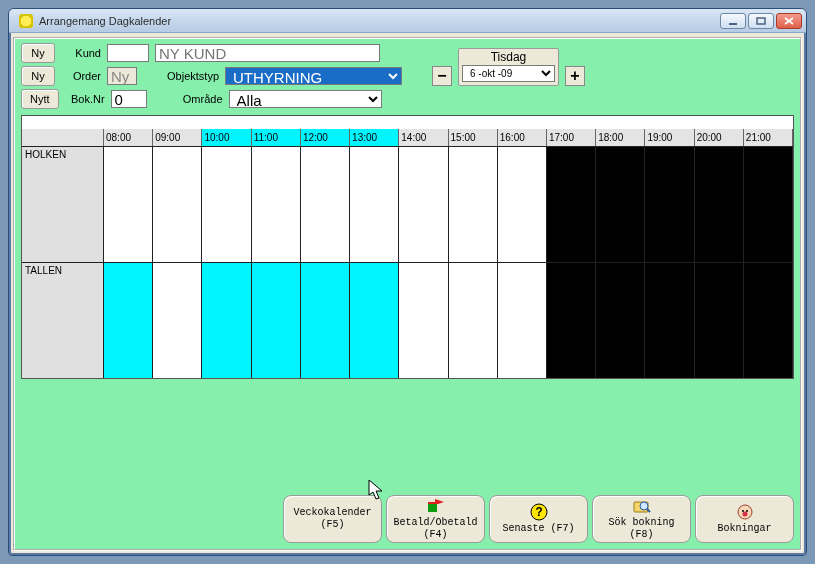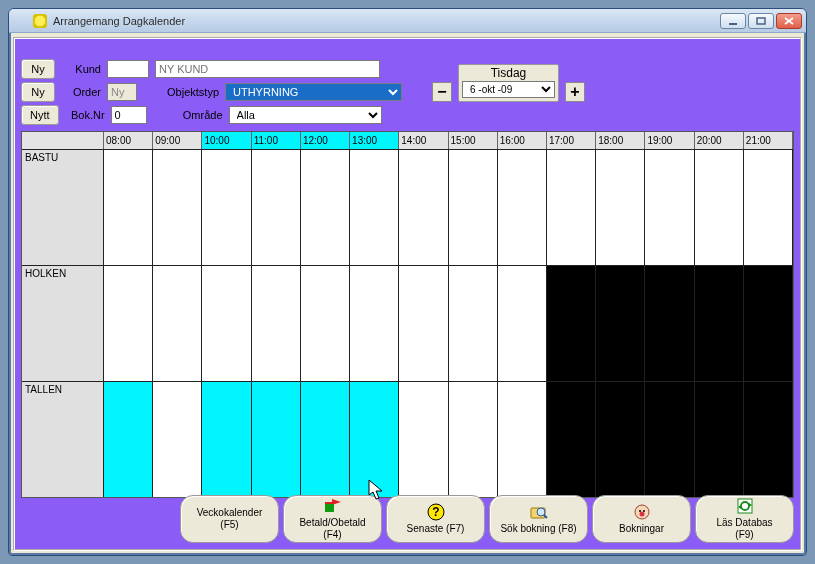--- a/index.html
+++ b/index.html
@@ -21,21 +21,21 @@
     border-radius: 6px 6px 4px 4px;
     box-shadow: 0 0 0 2px #5a7aa5 inset;
   }
   .titlebar {
     height: 24px;
     background: linear-gradient(#dbe7f3,#c8d9ee 45%,#b6cce4);
     border-bottom: 1px solid #8aa7c7;
     border-radius: 5px 5px 0 0;
     display: flex;
     align-items: center;
-    padding: 0 4px 0 24px;
+    padding: 0 4px 0 10px;
   }
   .titlebar .app-icon {
     width: 14px; height: 14px;
     background: radial-gradient(circle at 50% 50%, #ffee55 0 55%, #d9c200 56% 100%);
     border-radius: 3px;
     margin-right: 6px;
     position: relative;
   }
   .title-text { color: #2d2d2d; font-weight: normal; flex: 1; }
   .win-btns { display: flex; gap: 2px; }
@@ -47,39 +47,39 @@
     display: inline-flex; align-items: center; justify-content: center;
     font-size: 10px; font-weight: bold; color: #4a6380;
   }
   .win-btn.close {
     background: linear-gradient(#f29d8d,#e0604a);
     color: #fff; border-color: #a83b29;
   }
   .client {
     position: absolute;
     left: 4px; right: 4px; top: 28px; bottom: 4px;
-    background: #8b5cf6;
+    background: #86efac;
     border: 2px groove #fff;
-    padding: 20px 6px;
+    padding: 4px 6px;
   }
   .form-area { display: flex; flex-direction: column; gap: 3px; }
   .row { display: flex; align-items: center; gap: 6px; height: 20px; }
   .btn {
     height: 20px;
     background: #ece9d8;
     border: 1px solid #999;
     border-radius: 3px;
     padding: 0 8px;
     font-size: 11px;
     min-width: 34px;
     box-shadow: 1px 1px 0 #fff inset;
   }
   .tlabel { text-align: right; }
   input[type=text], select {
-    font-size: 11px;
+    font-size: 15px;
     border: 1px solid #7a7a7a;
     background: #fff;
     height: 18px;
     padding: 0 3px;
   }
   input[readonly].gray { background: #ece9d8; }
   select.blue-sel {
     background: #1a6dc7;
     color: #fff;
   }
@@ -104,20 +104,21 @@
   
   .calendar {
     margin-top: 6px;
     border: 1px solid #555;
     background: #fff;
   }
   .time-header {
     display: flex;
     height: 17px;
     font-size: 10px;
+    margin-top: 13px;
   }
   .time-header .pad { width: 82px; background: #e4e4e4; border-right:1px solid #666;}
   .time-header .hour {
     flex: 1;
     text-align: left;
     padding-left: 2px;
     background: #e4e4e4;
     border-right: 1px solid #666;
     line-height: 17px;
   }
@@ -149,29 +150,30 @@
     display: flex;
     gap: 4px;
     height: 48px;
     align-items: stretch;
     justify-content: flex-end;
   }
   .fbtn {
     flex: 0 0 99px;
     border: 1px solid #9a9a9a;
     background: #ece9d8;
-    border-radius: 13px;
+    border-radius: 8px;
     display: flex;
     flex-direction: column;
     align-items: center;
     justify-content: center;
     font-size: 10px;
     text-align: center;
     line-height: 12px;
     box-shadow: 1px 1px 0 #fff inset;
+    font-family: Liberation Mono, monospace;
   }
   .fbtn .ic { width: 18px; height: 18px; margin-bottom: 2px;}
   .fbtn.wide { flex-basis: 99px; }
   .spacer { flex: 0 0 175px; }
 
   
   svg { display:block; }
 
   .cursor {
     position: absolute;
@@ -263,37 +265,20 @@
           <div class="hour">14:00</div>
           <div class="hour">15:00</div>
           <div class="hour">16:00</div>
           <div class="hour">17:00</div>
           <div class="hour">18:00</div>
           <div class="hour">19:00</div>
           <div class="hour">20:00</div>
           <div class="hour">21:00</div>
         </div>
 
-    <div class="resource-row">
-          <div class="res-label">BASTU</div>
-          <div class="cell"></div>
-          <div class="cell"></div>
-          <div class="cell"></div>
-          <div class="cell"></div>
-          <div class="cell"></div>
-          <div class="cell"></div>
-          <div class="cell"></div>
-          <div class="cell"></div>
-          <div class="cell"></div>
-          <div class="cell"></div>
-          <div class="cell"></div>
-          <div class="cell"></div>
-          <div class="cell"></div>
-          <div class="cell"></div>
-        </div>
         <div class="resource-row">
           <div class="res-label">HOLKEN</div>
           <div class="cell"></div>
           <div class="cell"></div>
           <div class="cell"></div>
           <div class="cell"></div>
           <div class="cell"></div>
           <div class="cell"></div>
           <div class="cell"></div>
           <div class="cell"></div>
@@ -362,31 +347,19 @@
         <span class="ic">
           <svg viewBox="0 0 18 18" width="18" height="18">
               <circle cx="9" cy="9" r="7" fill="#f5d8b8" stroke="#a0402a"></circle>
               <circle cx="7" cy="8" r="1" fill="#000"></circle>
               <circle cx="11" cy="8" r="1" fill="#000"></circle>
               <circle cx="9" cy="11" r="2.5" fill="#d8304a"></circle>
             </svg>
         </span>
         <span>Bokningar</span>
       </button>
-      <button class="fbtn">
-        <span class="ic">
-          <svg viewBox="0 0 18 18" width="18" height="18">
-              <rect x="2" y="2" width="14" height="14" fill="#fff" stroke="#1a8a1a"></rect>
-              <path d="M5 9a4 4 0 0 1 8 0M13 9a4 4 0 0 1-8 0" fill="none" stroke="#1a8a1a" stroke-width="1.8"></path>
-              <polygon points="13,6 13,10 16,8" fill="#1a8a1a"></polygon>
-              <polygon points="5,12 5,8 2,10" fill="#1a8a1a"></polygon>
-            </svg>
-        </span>
-        <span style="white-space:pre-line">Läs Databas
-(F9)</span>
-      </button>
     </div>
 
     <svg class="cursor" viewBox="0 0 18 22">
       <polygon points="1,1 1,16 5,13 8,20 11,19 8,12 14,12" fill="#fff" stroke="#000" stroke-width="1"></polygon>
     </svg>
   </div>
 </div>
 
 </body></html>

